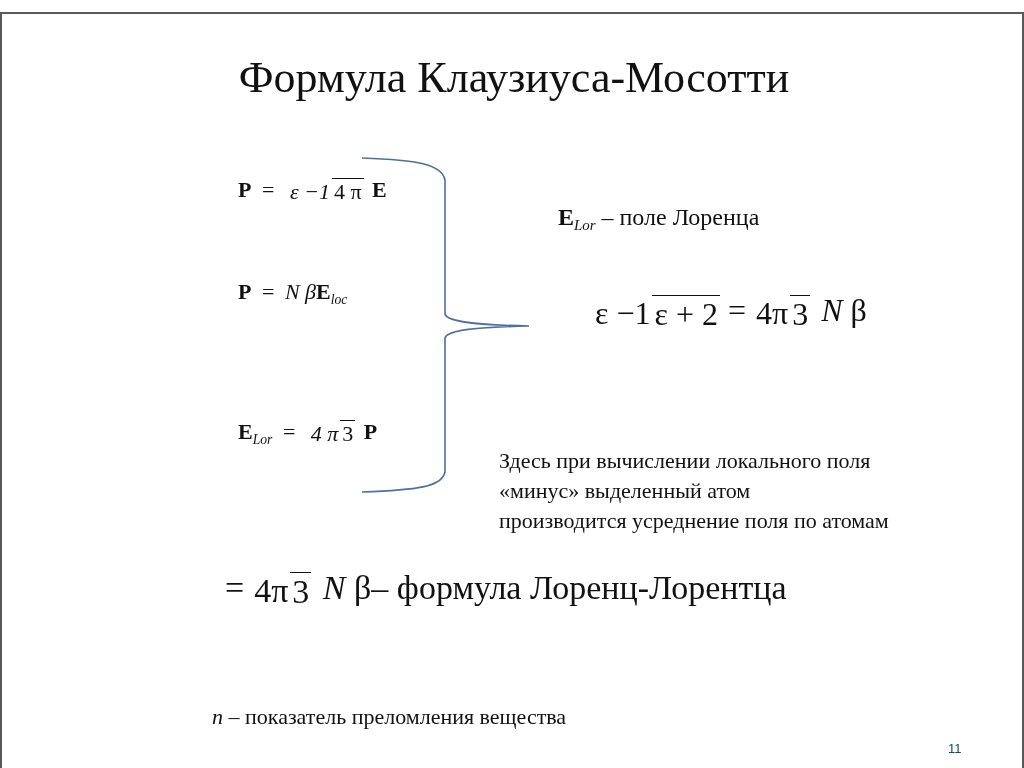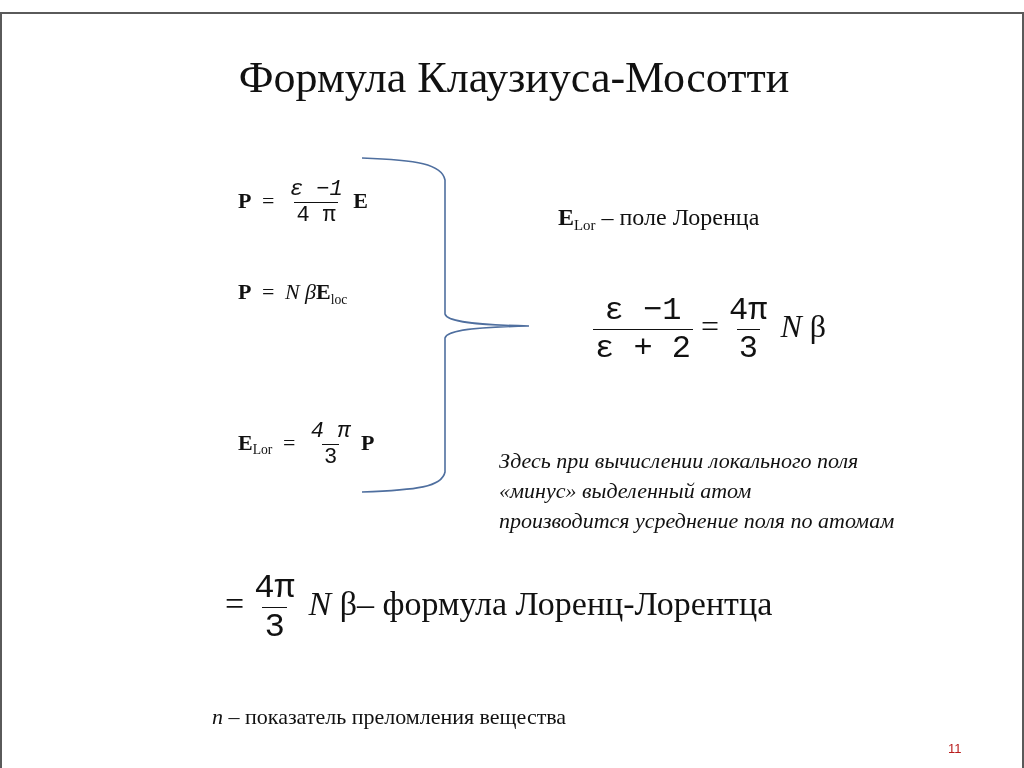--- a/index.html
+++ b/index.html
@@ -6,31 +6,31 @@
     body { width: 1024px; height: 768px; position: relative; overflow: hidden; }
     .slide {
       position: absolute; left: 0; top: 12px; width: 1020px; height: 764px;
       border: 2px solid #5a5a5a; background: #ffffff;
       font-family: "Liberation Serif", "DejaVu Serif", serif; color: #111;
     }
     .abs { position: absolute; white-space: nowrap; }
     .title { left: 0; width: 1024px; top: 38px; text-align: center; font-size: 44px; }
     .b { font-weight: bold; font-style: normal; }
     .i { font-style: italic; }
-    sub { font-size: 62%; vertical-align: -0.35em; line-height: 0; }
+    sub { font-size: 62%; font-style: italic; vertical-align: -0.35em; line-height: 0; }
     sup { font-size: 62%; vertical-align: 0.55em; line-height: 0; }
-    .frac { display: inline-flex; flex-direction: column; align-items: center; vertical-align: middle; margin: 0 3px; font-family: Liberation Mono, monospace; }
+    .frac { display: inline-flex; align-items: center; vertical-align: middle; margin: 0 3px; }
     .frac .num { padding: 0 2px; }
     .frac .den { border-top: 1.5px solid #111; padding: 0 2px; }
     .f-small { font-size: 22px; }
     .f-med { font-size: 32px; }
     .f-big { font-size: 34px; }
     .op { margin: 0 5px; }
     .para { font-size: 22px; line-height: 30px; }
-    .pagenum { font-family: "Liberation Sans", sans-serif; font-size: 13px; color: #b91c1c; }
+    .pagenum { font-family: "Liberation Sans", sans-serif; font-size: 13px; color: #0c4a6e; }
   </style>
 </head>
 <body>
 
 <div class="slide">
 
   <div class="abs title">Формула Клаузиуса-Мосотти</div>
 
   <div class="abs f-small" style="left:236px; top:163px;">
     <span class="b">P</span>
@@ -73,21 +73,21 @@
       <span class="num">ε −1</span>
       <span class="den">ε + 2</span>
     </span><span class="op">=</span><span class="frac">
       <span class="num">4π</span>
       <span class="den">3</span>
     </span>
     <span class="i">N</span>
     <span>β</span>
   </div>
 
-  <div class="abs para" style="left:497px; top:432px;font-style:italic;">
+  <div class="abs para" style="left:497px; top:432px;">
     <div>Здесь при вычислении локального поля</div>
     <div>«минус» выделенный атом</div>
     <div>производится усреднение поля по атомам</div>
   </div>
 
   <div class="abs f-big" style="left:218px; top:555px;">
     <span class="op">=</span><span class="frac">
       <span class="num">4π</span>
       <span class="den">3</span>
     </span>

